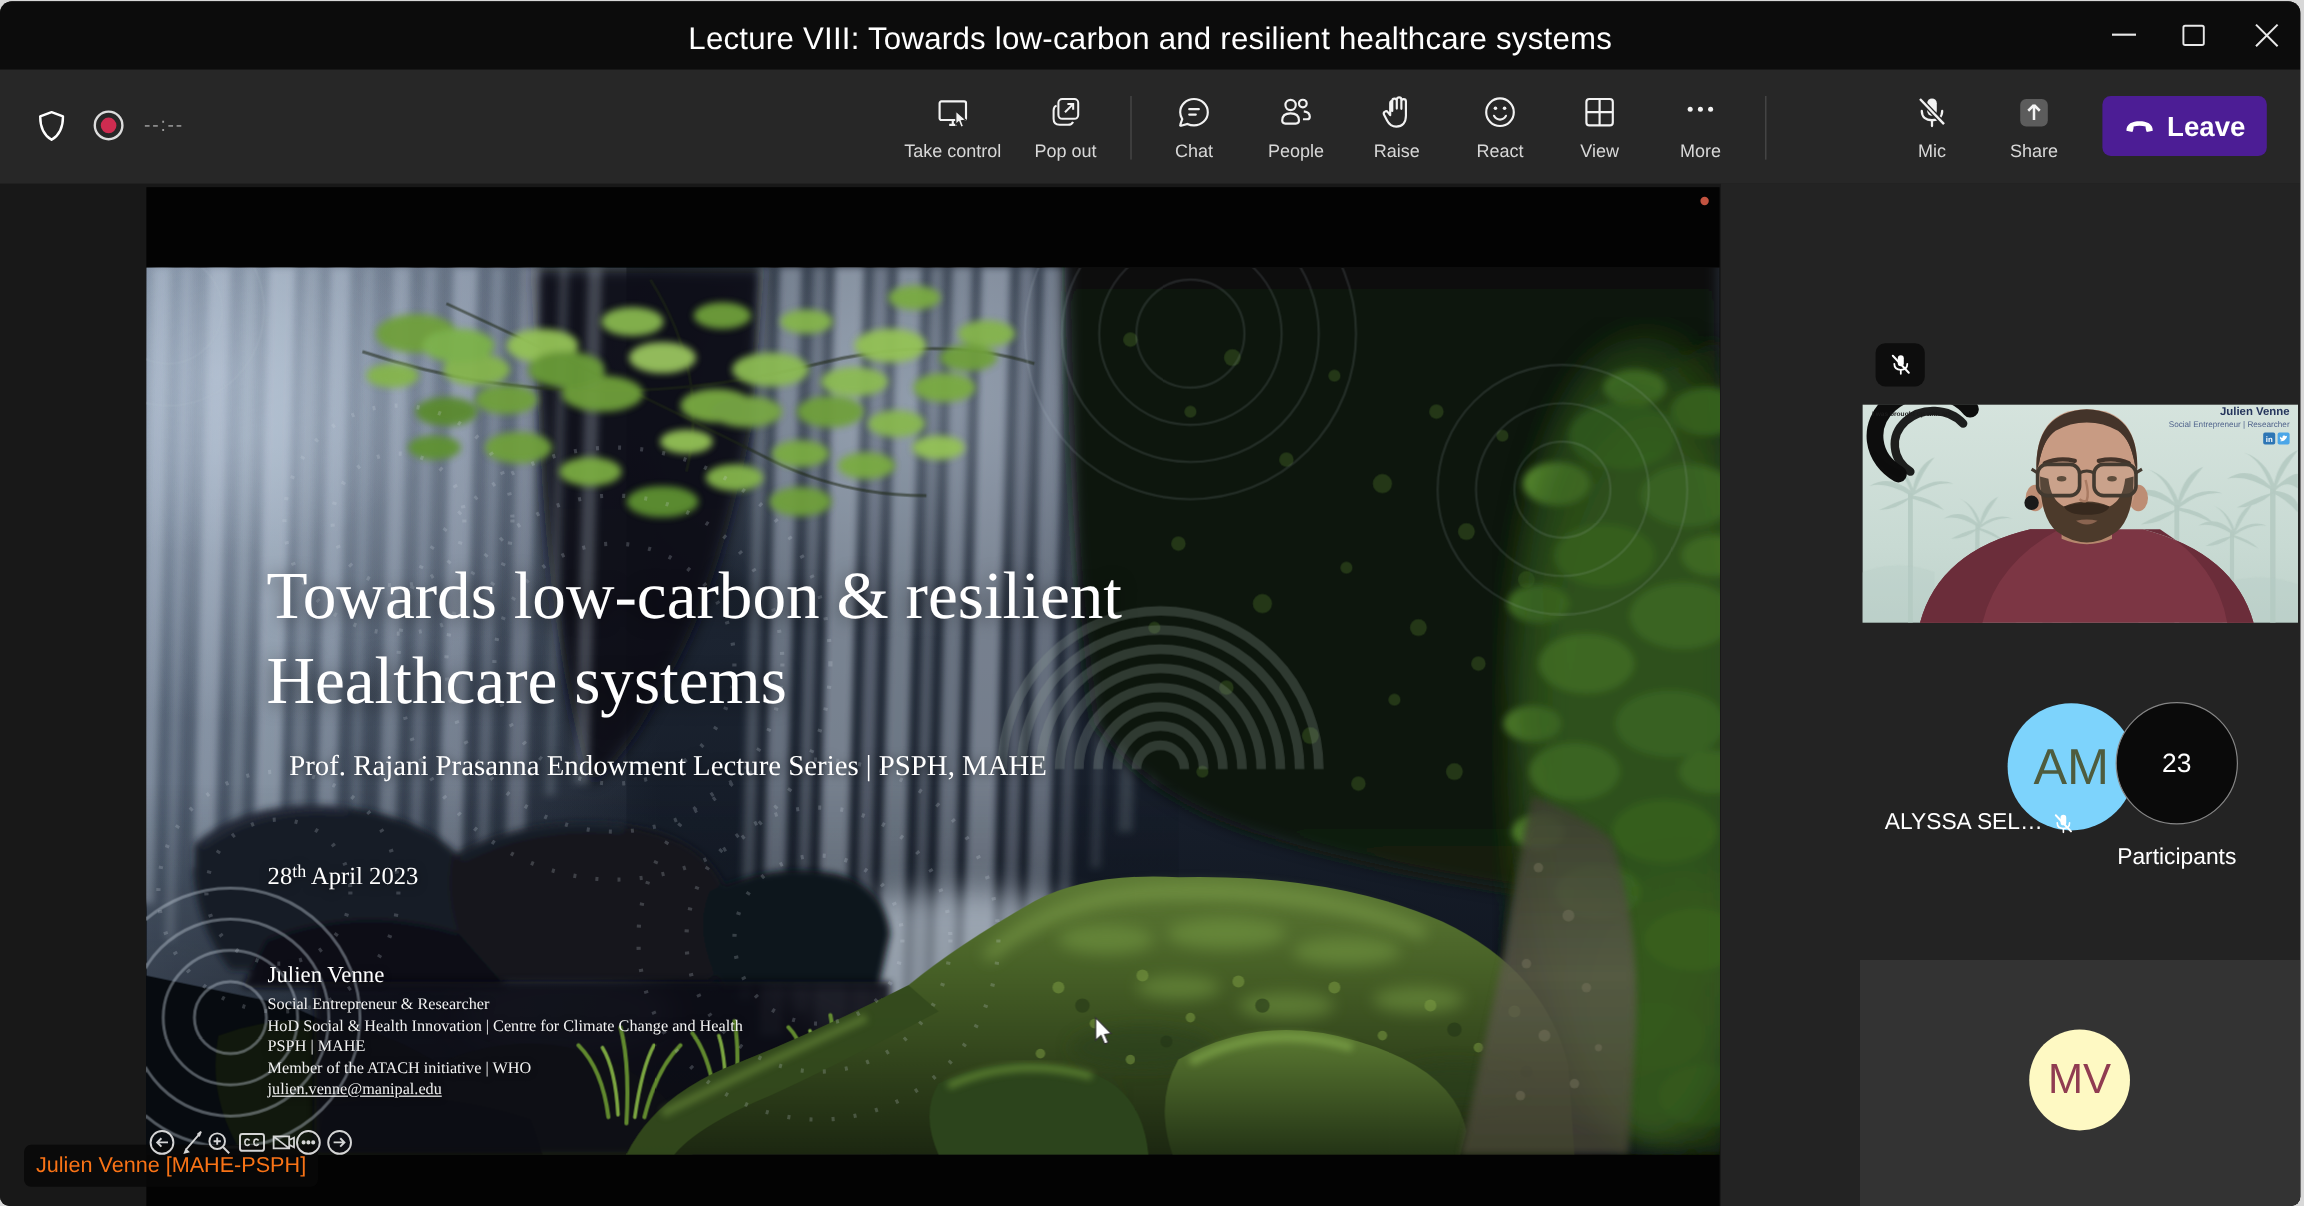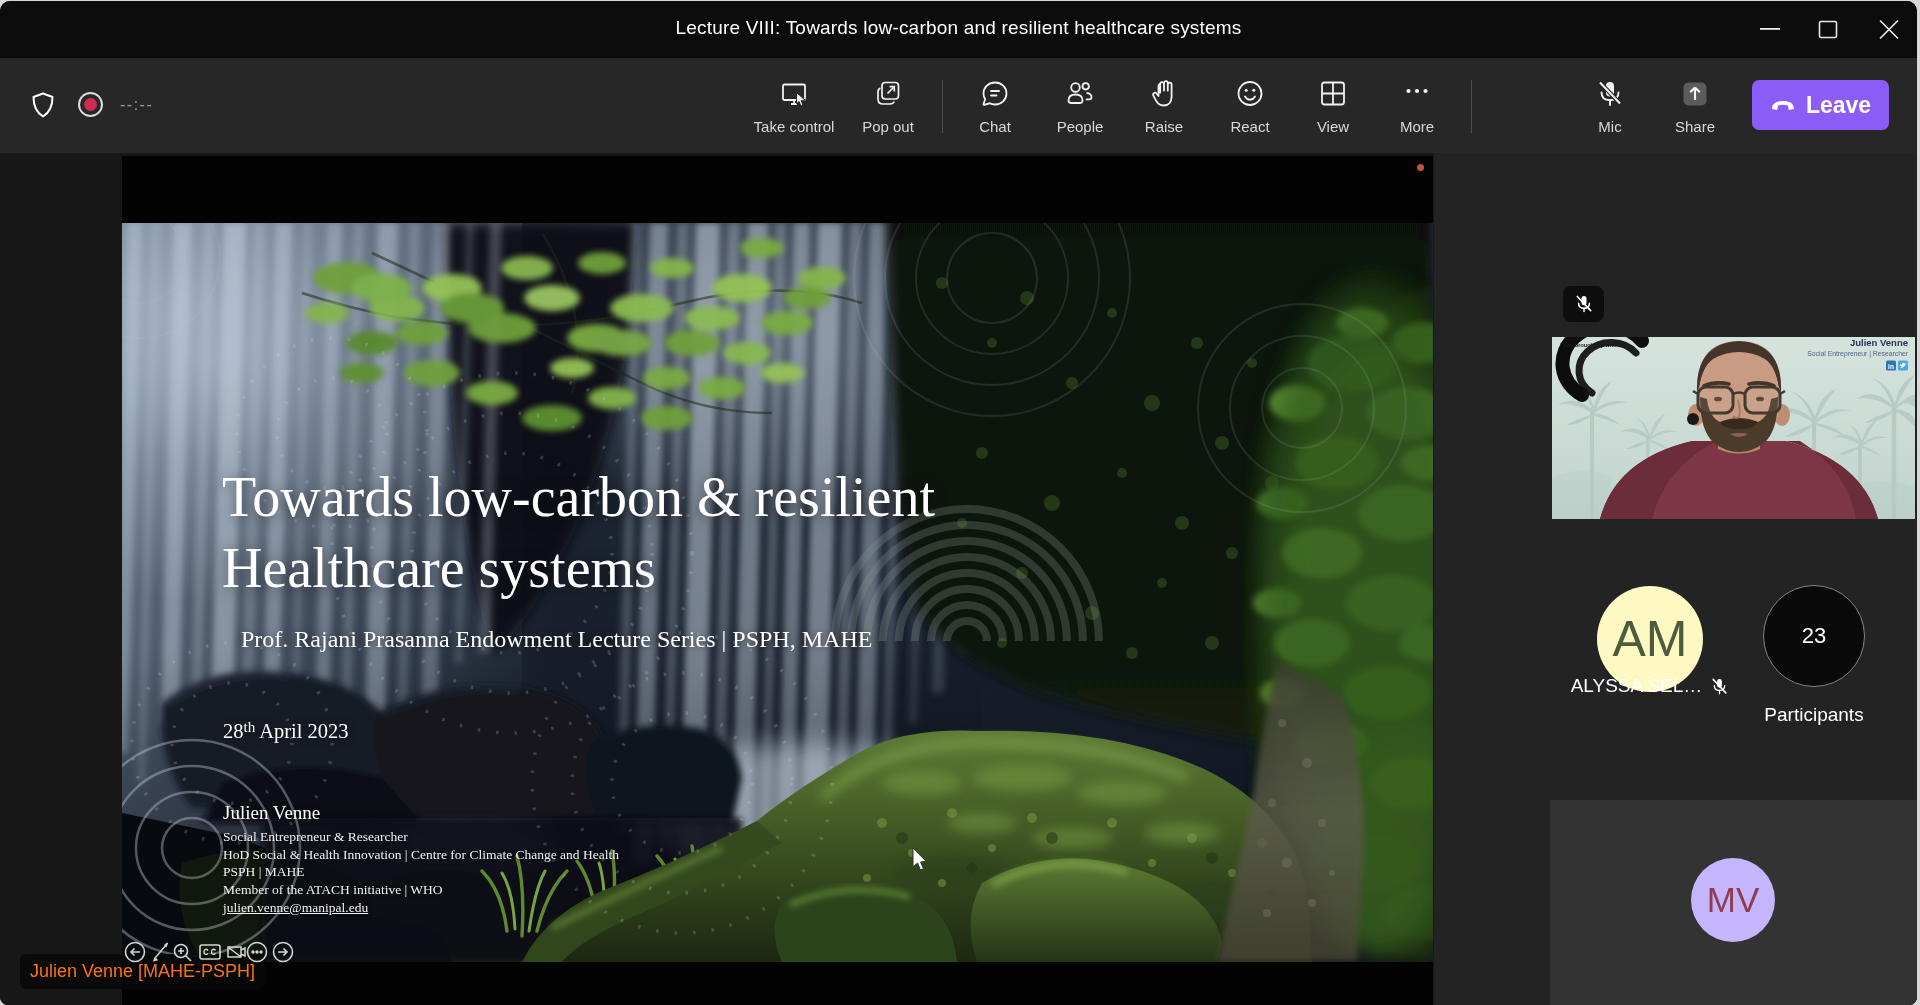--- a/index.html
+++ b/index.html
@@ -1,53 +1,53 @@
 <!DOCTYPE html>
 <html><head>
 <meta charset="utf-8">
 <style>
   * { margin:0; padding:0; box-sizing:border-box; }
   html,body { width:1920px; height:1005px; overflow:hidden; background:#d8d8d8; font-family:"Liberation Sans", sans-serif; }
   #win { position:absolute; left:0; top:1px; width:1917px; height:1004px; background:#191919; border-radius:10px 10px 8px 8px; overflow:hidden; }
   .abs { position:absolute; }
   
   #titlebar { position:absolute; left:0; top:0; width:100%; height:57px; background:#0c0c0c; }
-  #title { position:absolute; left:0; top:16px; width:100%; text-align:center; color:#ffffff; font-size:19px; letter-spacing:0.2px; }
+  #title { position:absolute; left:0; top:16px; width:100%; text-align:center; color:#ffffff; font-size:26px; letter-spacing:0.2px; }
   
   #toolbar { position:absolute; left:0; top:57px; width:100%; height:95px; background:#272727; }
   .tbtn { position:absolute; top:23px; width:110px; height:72px; margin-left:-55px; text-align:center; }
   .tbtn svg { display:block; margin:-2px auto 0; }
   .tlabel { display:block; margin-top:9px; color:#d8d8d8; font-size:15px; }
   .tdivider { position:absolute; top:22px; width:1px; height:53px; background:#4d4d4d; }
-  #leave { position:absolute; left:1752px; top:22px; width:137px; height:50px; background:#8b5cf6; border-radius:7px; color:#fff; display:flex; align-items:center; justify-content:center; gap:10px; font-size:23px; font-weight:700; }
+  #leave { position:absolute; left:1752px; top:22px; width:137px; height:50px; background:#4c1d95; border-radius:7px; color:#fff; display:flex; align-items:center; justify-content:center; gap:10px; font-size:23px; font-weight:700; }
   
   #stage { position:absolute; left:0; top:152px; width:1434px; bottom:0; background:#181818; }
   #sidebar { position:absolute; left:1434px; top:152px; right:0; bottom:0; background:#232323; }
   #shareblack { position:absolute; left:122px; top:155px; width:1311px; height:849px; background:#030303; }
   #photo { position:absolute; left:122px; top:222px; width:1311px; height:739px; }
   #reddot { position:absolute; left:1417px; top:163px; width:7px; height:7px; border-radius:50%; background:#c35340; }
   
   .ptxt { position:absolute; color:#fff; white-space:nowrap;font-family:Liberation Serif, serif; }
   #ptitle { left:222px; top:461px; font-size:56px; line-height:71px; font-weight:400; text-shadow:0 2px 14px rgba(0,0,0,0.5); }
   #psub { left:241px; top:625px; font-size:24px; font-weight:400; text-shadow:0 1px 8px rgba(0,0,0,0.5); }
   #pdate { left:223px; top:718px; font-size:20.5px; text-shadow:0 1px 8px rgba(0,0,0,0.5); }
   #pname { left:223px; top:801px; font-size:19px; text-shadow:0 1px 6px rgba(0,0,0,0.5); }
   #pinfo { left:223px; top:827px; font-size:13.5px; line-height:17.7px; white-space:nowrap; color:#f2f2f2; text-shadow:0 1px 5px rgba(0,0,0,0.5); }
   #slidectrl { position:absolute; left:124px; top:939px; }
   #namelabel { position:absolute; left:20px; top:953px; height:35px; background:rgba(8,8,8,0.88); border-radius:6px; color:#f97316; font-size:18px; line-height:35px; padding:0 10px; }
   
   #micoff { position:absolute; left:1563px; top:285px; width:41px; height:36px; background:#0d0d0d; border-radius:8px; display:flex; align-items:center; justify-content:center; }
   #webcam { position:absolute; left:1552px; top:336px; width:363px; height:182px; }
   .avatar { position:absolute; border-radius:50%; display:flex; align-items:center; justify-content:center; }
-  #am { left:1597px; top:585px; width:106px; height:106px; background:#fef9c3; color:#4e5c3e; font-size:50px; }
+  #am { left:1673px; top:585px; width:106px; height:106px; background:#7dd3fc; color:#4e5c3e; font-size:42px; }
   #pcount { left:1763px; top:584px; width:102px; height:102px; background:#0a0a0a; border:1px solid #858585; color:#fff; font-size:22px; }
   #amrow { position:absolute; left:1560px; top:674px; width:180px; display:flex; align-items:center; justify-content:center; gap:8px; color:#fff; font-size:19px; }
   #plabel { position:absolute; left:1734px; top:703px; width:160px; text-align:center; color:#fff; font-size:19px; }
   #mvtile { position:absolute; left:1550px; top:799px; right:0; bottom:0; background:#333333; border-radius:0 0 8px 0; }
-  #mv { left:1691px; top:857px; width:84px; height:84px; background:#c4b5fd; color:#903c51; font-size:35px; }
+  #mv { left:1691px; top:857px; width:84px; height:84px; background:#fef9c3; color:#903c51; font-size:35px; }
 </style>
 </head>
 <body>
 <div id="win">
   <div id="stage"></div>
   <div id="sidebar"></div>
   <div id="titlebar">
     <div id="title">Lecture VIII: Towards low-carbon and resilient healthcare systems</div>
     <svg class="abs" style="left:1752px;top:18px" width="160" height="24" viewBox="0 0 160 24">
       <rect x="8" y="9" width="20" height="1.8" fill="#e8e8e8"></rect>

